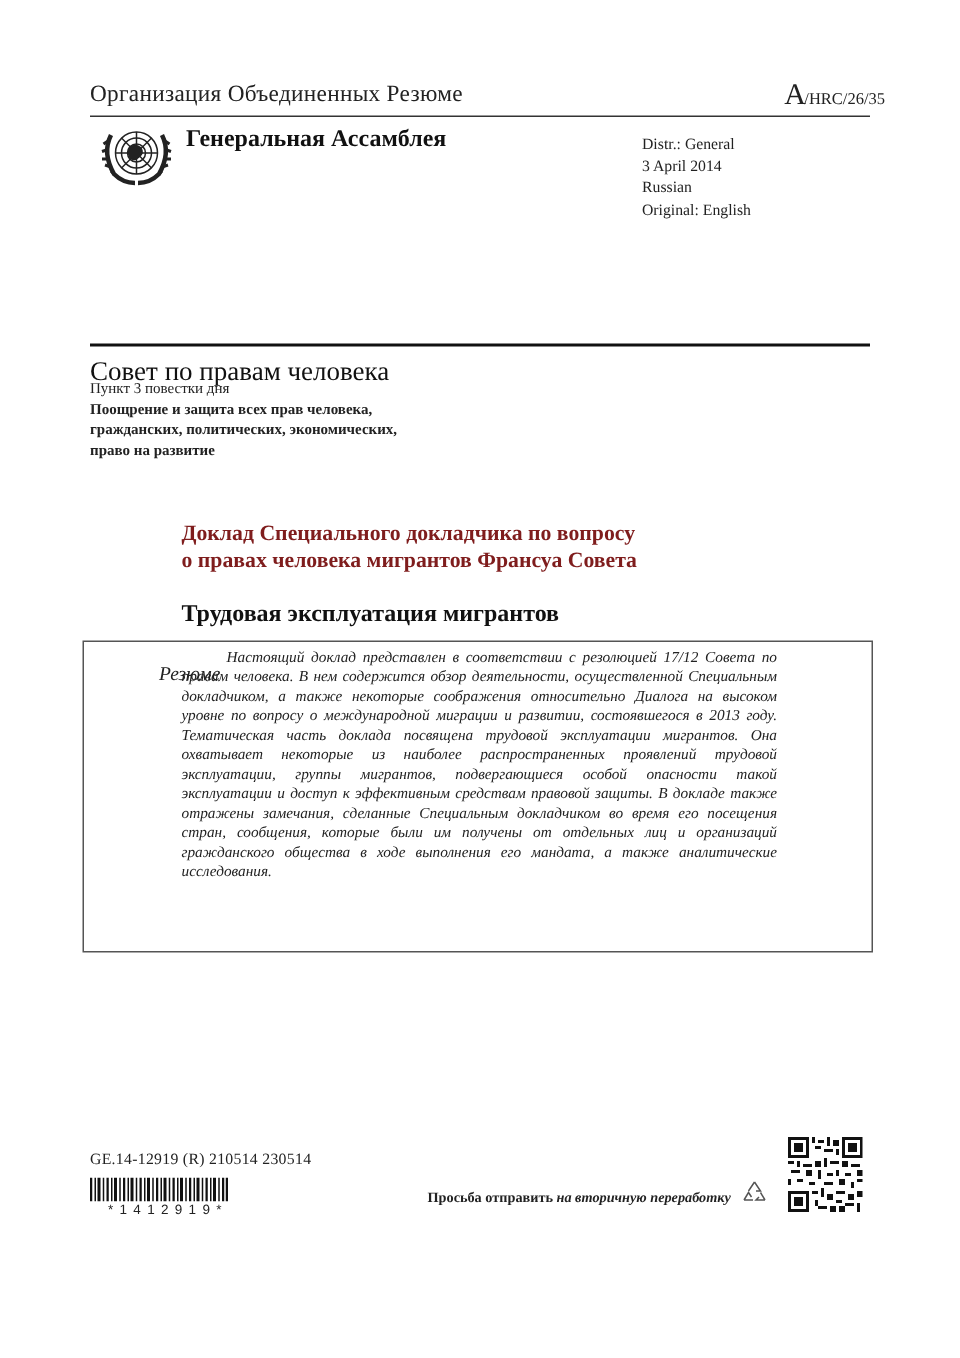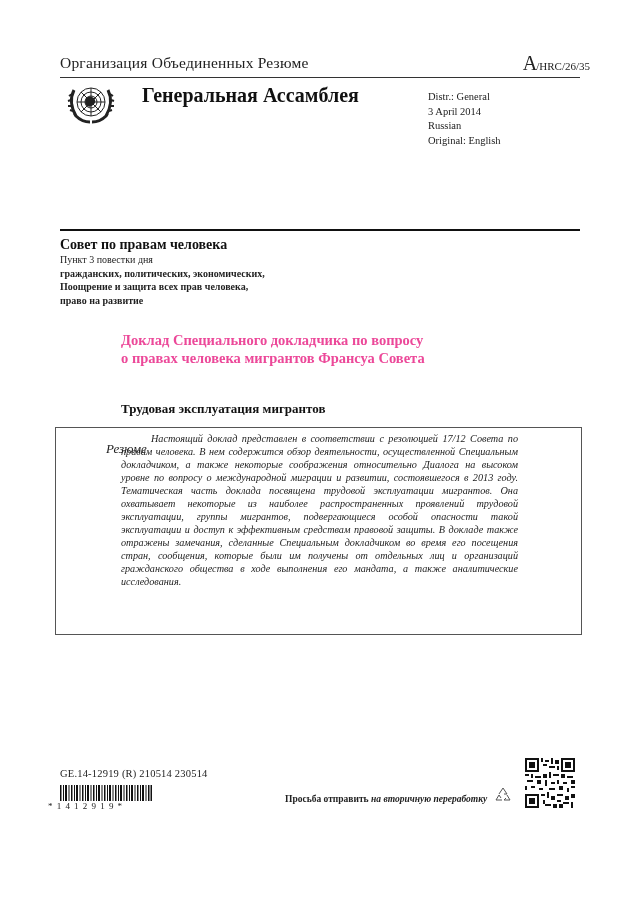--- a/index.html
+++ b/index.html
@@ -3,34 +3,34 @@
   <meta charset="utf-8">
   <style>
     html, body { margin: 0; padding: 0; background: #ffffff; }
     body { width: 640px; height: 905px; position: relative; overflow: hidden; font-family: "Liberation Serif", "DejaVu Serif", serif; color: #1a1a1a; }
     .abs { position: absolute; }
     .org-name { left: 60px; top: 54px; font-size: 15.5px; letter-spacing: 0.2px; color: #222; }
     .symbol { right: 50px; top: 52px; font-size: 11px; color: #222; }
     .symbol .big { font-size: 20px; font-weight: normal; letter-spacing: -1px; }
     .rule-top { left: 60px; width: 520px; top: 77px; height: 0; border-top: 1.3px solid #333; }
     .logo { left: 64px; top: 80px; width: 54px; height: 46px; }
-    .assembly { left: 142px; top: 84px; font-size: 20px; font-weight: bold; color: #111; }
+    .assembly { left: 124px; top: 84px; font-size: 16px; font-weight: bold; color: #111; }
     .distr { left: 428px; top: 90px; font-size: 10.5px; line-height: 14.5px; color: #222; }
     .rule-mid { left: 60px; width: 520px; top: 229px; height: 0; border-top: 2px solid #111; }
-    .council { left: 60px; top: 237px; font-size: 14px; font-weight: bold; color: #111; }
+    .council { left: 60px; top: 237px; font-size: 18px; font-weight: normal; color: #111; }
     .agenda { left: 60px; top: 253px; font-size: 10px; line-height: 13.5px; color: #222; }
     .agenda .b { font-weight: bold; }
-    .report-title { left: 121px; top: 332px; font-size: 14.5px; font-weight: bold; line-height: 17.5px; color: #ec4899; }
-    .report-sub { left: 121px; top: 401px; font-size: 13px; font-weight: bold; color: #111; }
+    .report-title { left: 121px; top: 348px; font-size: 14.5px; font-weight: bold; line-height: 17.5px; color: #7f1d1d; }
+    .report-sub { left: 121px; top: 401px; font-size: 16px; font-weight: bold; color: #111; }
     .summary-box { left: 55px; top: 427px; width: 527px; height: 208px; border: 1px solid #555; box-sizing: border-box; }
     .summary-label { left: 74px; top: 441px; font-size: 13px; font-style: italic; color: #222; margin-left: 32px; }
     .summary-text { left: 121px; top: 432px; width: 397px; font-size: 10.2px; line-height: 13px; text-align: justify; text-indent: 30px; color: #222; font-style: italic; }
     .gecode { left: 60px; top: 768px; font-size: 10.5px; color: #222; letter-spacing: 0.2px; }
     .barcode { left: 60px; top: 785px; width: 92px; height: 16px; }
-    .barcode-num { left: 48px; top: 801px; font-size: 9px; letter-spacing: 4.2px; font-family: Liberation Serif, serif; color: #222; }
+    .barcode-num { left: 72px; top: 801px; font-size: 9px; letter-spacing: 4.2px; font-family: Liberation Sans, sans-serif; color: #222; }
     .recycle-text { left: 285px; top: 794px; font-size: 9.5px; font-weight: bold; color: #222; }
     .recycle-text i { font-style: italic; }
     .recycle-icon { left: 493px; top: 786px; width: 20px; height: 20px; }
     .qr { left: 525px; top: 757px; width: 50px; height: 52px; }
   </style>
 </head>
 <body>
 
 <div class="abs org-name">Организация Объединенных Резюме</div>
 <div class="abs symbol"><span class="big">A</span><span>/HRC/26/35</span></div>
@@ -61,22 +61,22 @@
   <div>3 April 2014</div>
   <div>Russian</div>
   <div>Original: English</div>
 </div>
 
 <div class="abs rule-mid"></div>
 
 <div class="abs council">Совет по правам человека</div>
 <div class="abs agenda">
   <div>Пункт 3 повестки дня</div>
+  <div class="b">Поощрение и защита всех прав человека,</div>
   <div class="b">гражданских, политических, экономических,</div>
-  <div class="b">Поощрение и защита всех прав человека,</div>
   <div class="b">право на развитие</div>
 </div>
 
 <div class="abs report-title">
   <div>Доклад Специального докладчика по вопросу</div>
   <div>о правах человека мигрантов Франсуа Совета</div>
 </div>
 <div class="abs report-sub">Трудовая эксплуатация мигрантов</div>
 
 <div class="abs summary-box"></div>

